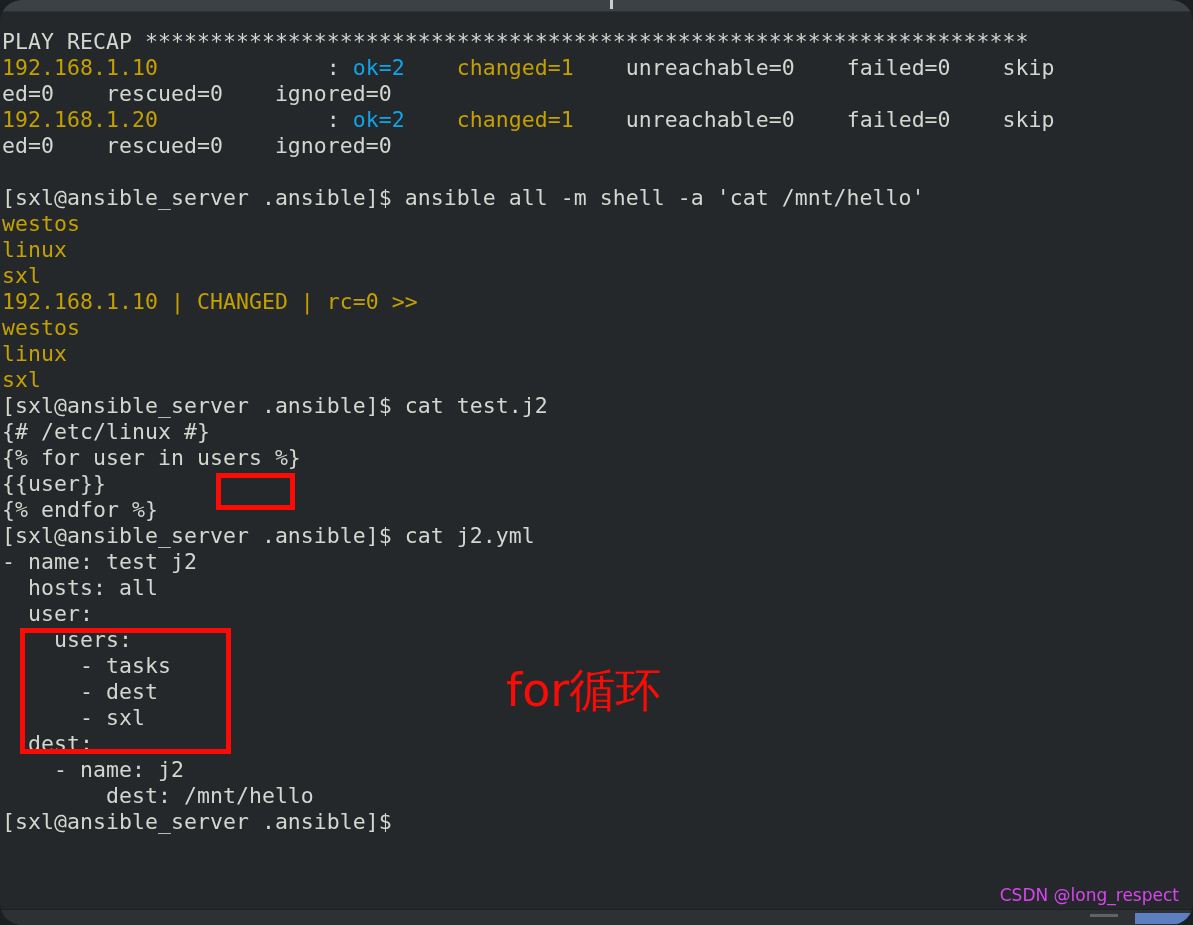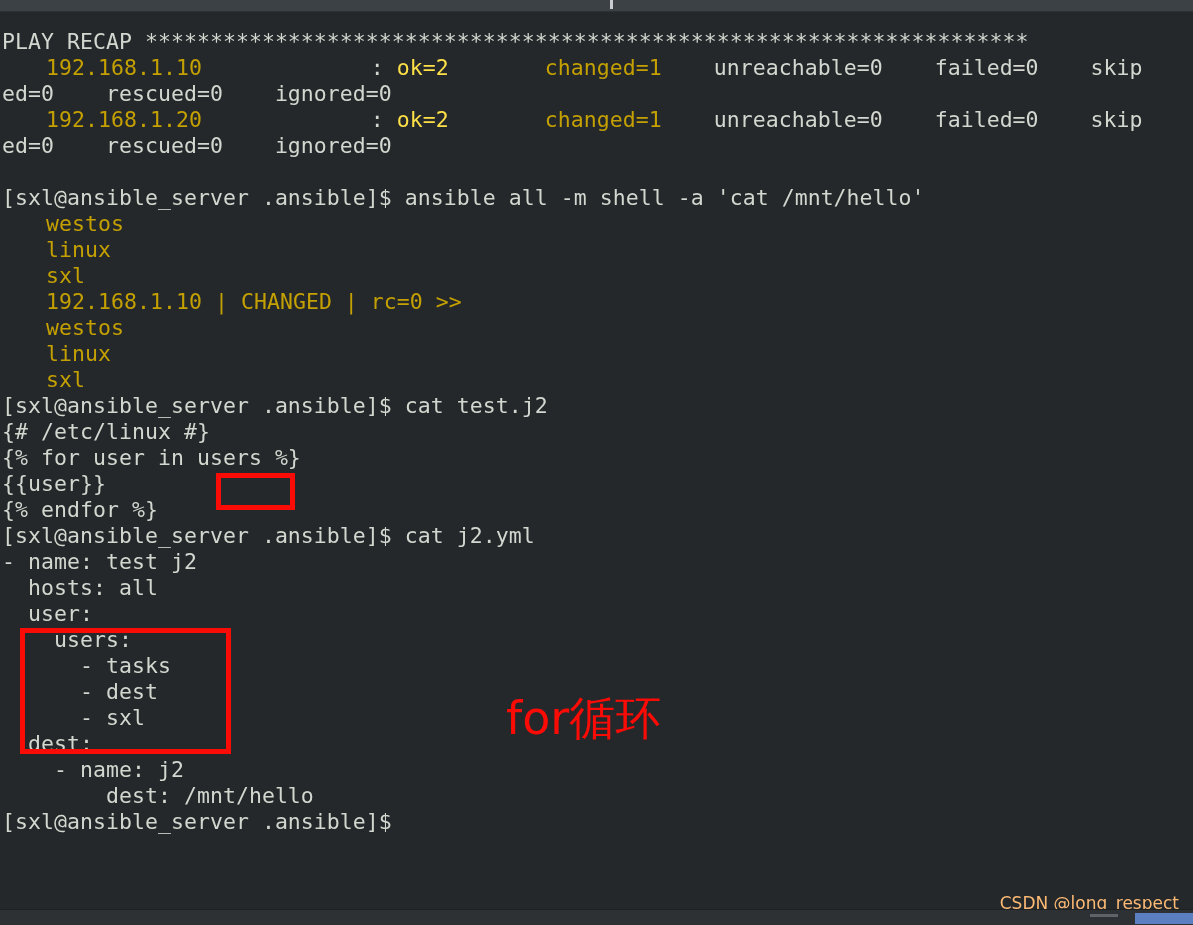--- a/index.html
+++ b/index.html
@@ -7,20 +7,21 @@
     width: 1193px; height: 925px;
     background: #1b1f22;
     overflow: hidden;
     font-family: "DejaVu Sans Mono", "Liberation Mono", monospace;
   }
   #screen {
     position: relative;
     width: 1193px; height: 925px;
     background: #24282b;
     overflow: hidden;
+    border-radius: 22px;
   }
   
   .titlebar {
     position: absolute; left: 0; top: 0;
     width: 1193px; height: 12px;
     background: #3b4144;
     border-bottom: 1px solid #2c3134;
   }
   .tb-nub {
     position: absolute; left: 610px; top: 0px;
@@ -55,48 +56,48 @@
     position: relative;
     height: 26px;
     line-height: 26px;
     font-size: 21.5px;
     letter-spacing: 0.05px;
     white-space: pre;
     color: #d3d7cf;
     padding-left: 2px;
   }
   .fg-white   { color: #d3d7cf; }
-  .fg-yellow  { color: #c4a000; margin-left: 44px; }
-  .fg-green   { color: #fde047; margin-top: 32px; }
+  .fg-yellow  { color: #c4a000; }
+  .fg-green   { color: #0ea5e9; margin-top: 32px; }
   
   .redbox {
     position: absolute;
     border: 5px solid #fb0b05;
     pointer-events: none;
   }
   #box-users  { left: 216px; top: 473px;  width: 79px;  height: 37px; }
   #box-vars   { left: 20px;  top: 628px;  width: 211px; height: 126px; }
   
   #annot {
     position: absolute;
-    left: 506px; top: 692px;
+    left: 506px; top: 664px;
     font-family: "DejaVu Sans", "Liberation Sans", sans-serif;
     font-size: 46px;
     line-height: 52px;
     color: #fb0b05;
     white-space: pre;
     text-align: right;
   }
   
   #watermark {
     position: absolute;
-    right: 14px; bottom: 12px;
+    right: 14px; bottom: 20px;
     font-family: "DejaVu Sans", "Liberation Sans", sans-serif;
     font-size: 17px;
-    color: #fdba74;
+    color: #d946ef;
     white-space: pre;
   }
 </style>
 </head>
 <body>
 
 <div id="screen">
 
   <div class="titlebar">
     <div class="tb-nub"></div>

